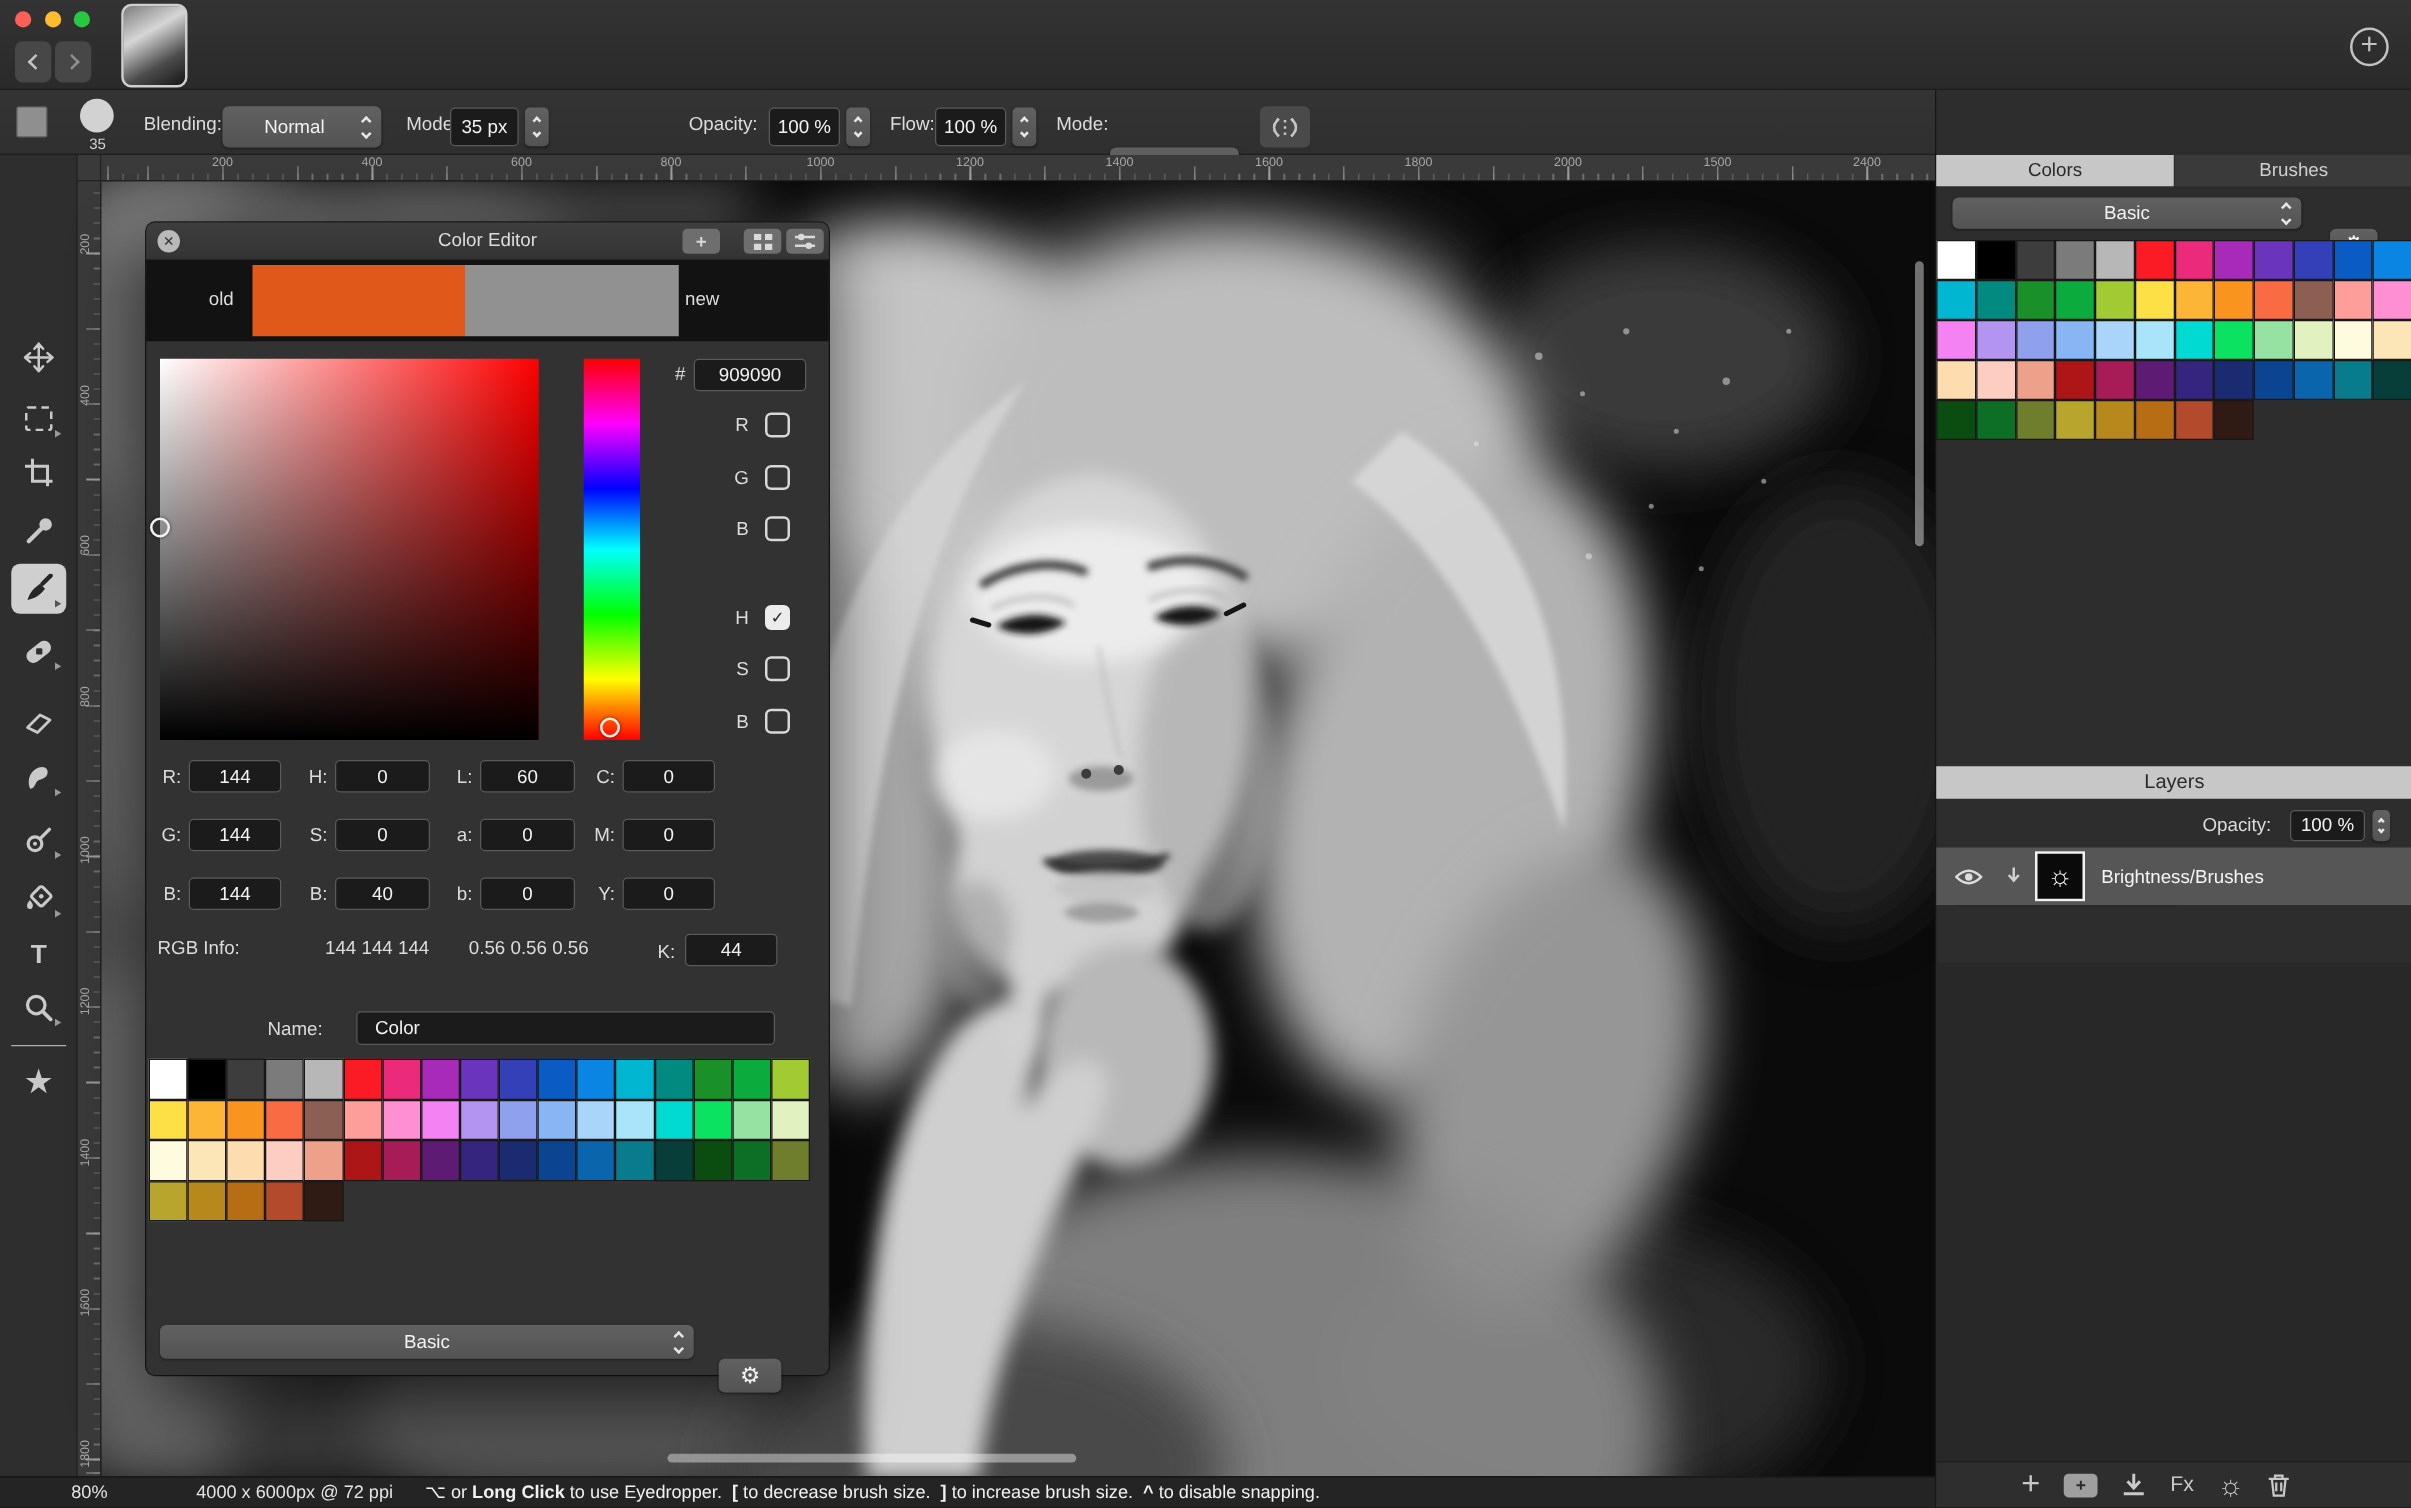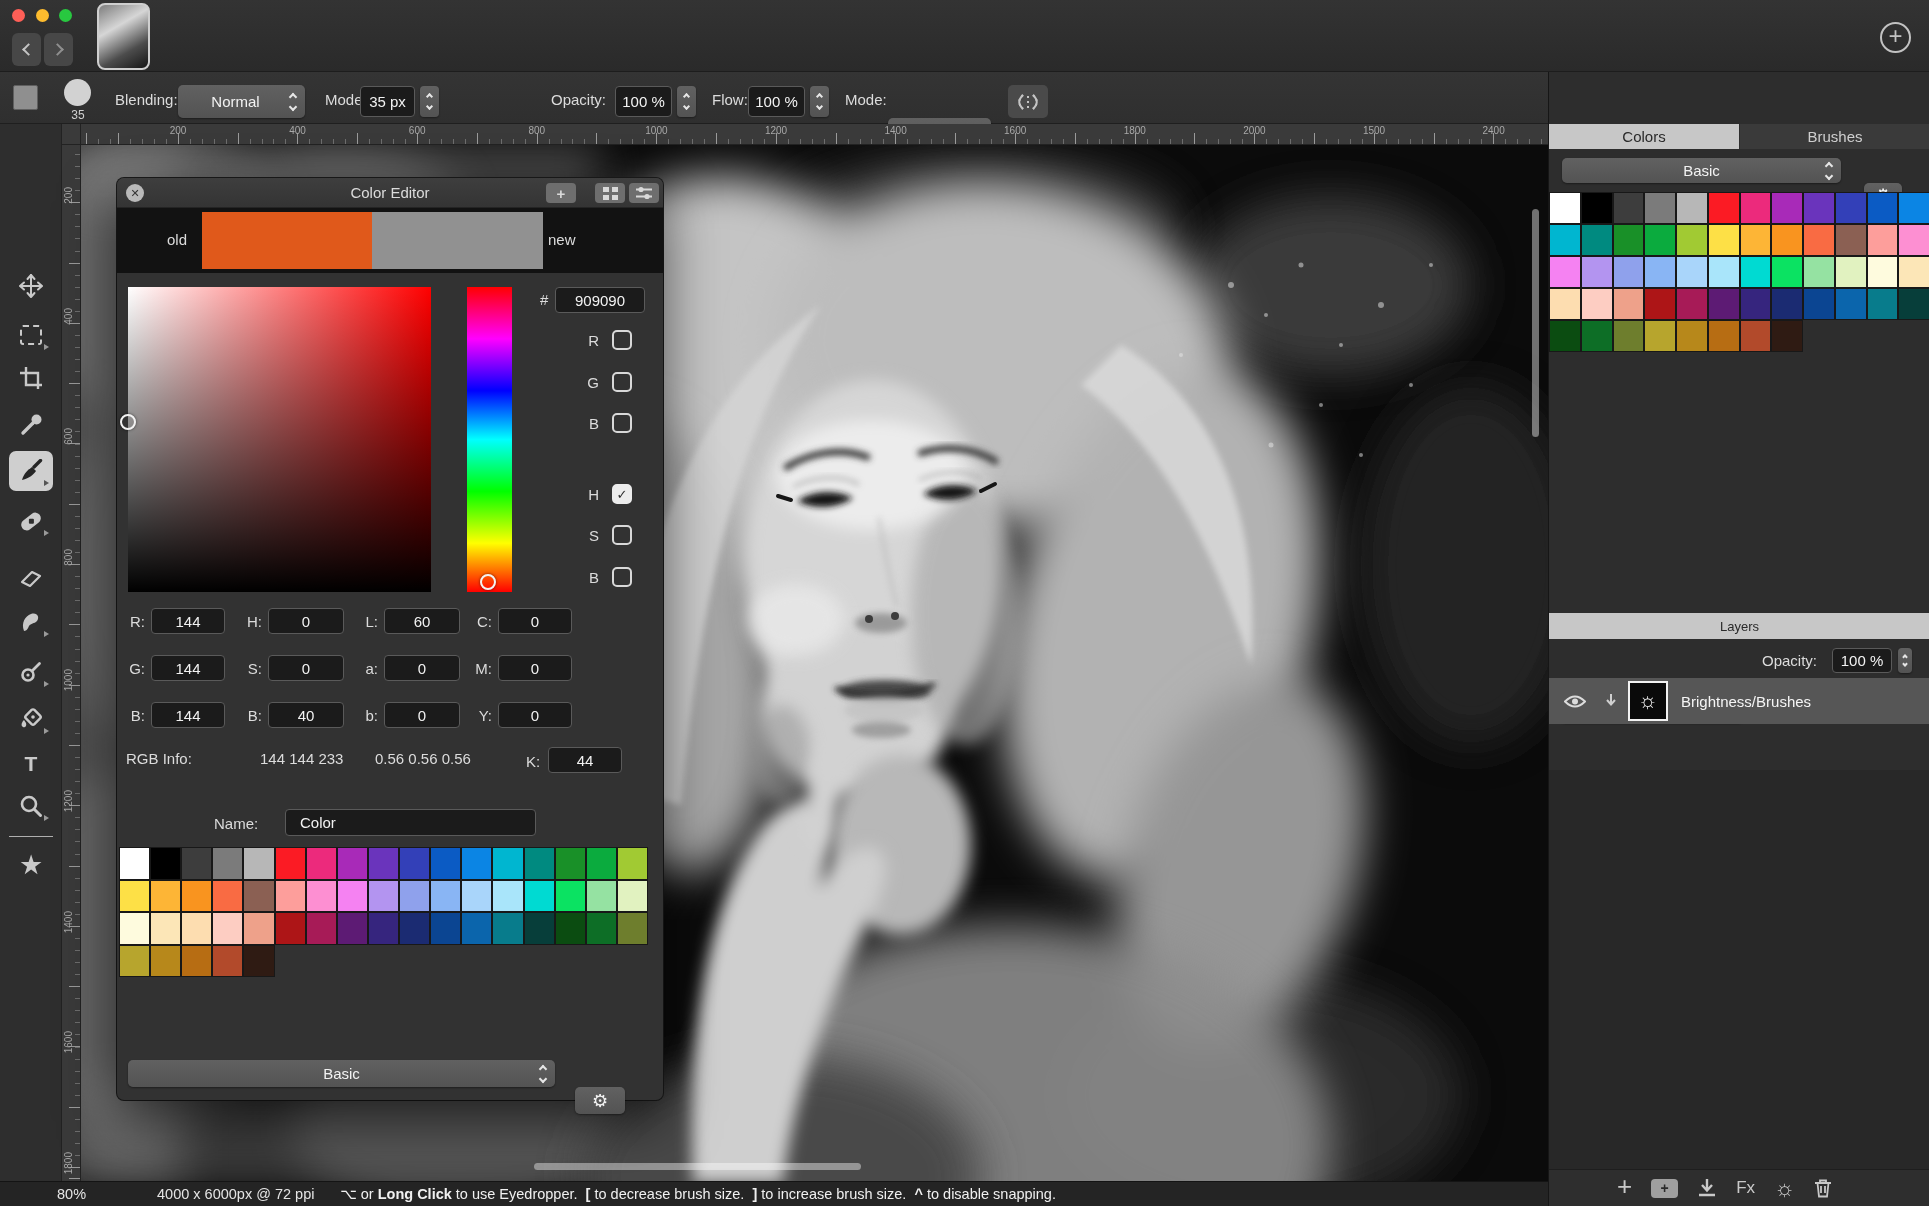--- a/index.html
+++ b/index.html
@@ -479,25 +479,25 @@
 
         <div style="display:contents">
           <span class="vlabel">Y:</span>
           <div class="field vfield">0</div>
         </div>
       </div>
     <span class="abs lbl" style="left:409px;top:575px">K:</span>
     <div class="abs field" style="left:431px;top:569px;width:74px;height:26px">44</div>
 
     <span class="abs lbl" style="left:9px;top:572px">RGB Info:</span>
-    <span class="abs lbl" style="left:143px;top:572px">144 144 233</span>
+    <span class="abs lbl" style="left:143px;top:572px">144 144 144</span>
     <span class="abs lbl" style="left:258px;top:572px">0.56 0.56 0.56</span>
 
     <span class="abs lbl" style="left:97px;top:637px">Name:</span>
-    <div class="abs field" style="left:168px;top:631px;width:251px;height:27px;justify-content:flex-start;padding-left:14px">Color</div>
+    <div class="abs field" style="left:168px;top:631px;width:335px;height:27px;justify-content:flex-start;padding-left:14px">Color</div>
 
     <div class="abs grid17" style="left:2px;top:669px;width:529px">
 
     <div class="sw" style="background: rgb(255, 255, 255);"></div>
         <div class="sw" style="background: rgb(0, 0, 0);"></div>
         <div class="sw" style="background: rgb(61, 61, 61);"></div>
         <div class="sw" style="background: rgb(123, 123, 123);"></div>
         <div class="sw" style="background: rgb(183, 183, 183);"></div>
         <div class="sw" style="background: rgb(251, 27, 36);"></div>
         <div class="sw" style="background: rgb(236, 42, 124);"></div>
@@ -632,21 +632,21 @@
         <div class="sw" style="background: rgb(11, 76, 17);"></div>
         <div class="sw" style="background: rgb(13, 110, 38);"></div>
         <div class="sw" style="background: rgb(110, 126, 45);"></div>
         <div class="sw" style="background: rgb(183, 165, 45);"></div>
         <div class="sw" style="background: rgb(183, 136, 27);"></div>
         <div class="sw" style="background: rgb(183, 109, 19);"></div>
         <div class="sw" style="background: rgb(178, 74, 43);"></div>
         <div class="sw" style="background: rgb(47, 27, 19);"></div>
       </div>
 
-    <div class="abs lightbar" style="left:0;top:541px;width:381px;height:26px;display:flex;align-items:center;justify-content:center;font-size:13px">Layers</div>
+    <div class="abs lightbar" style="left:0;top:541px;width:381px;height:26px;display:flex;align-items:center;justify-content:center;font-size:16px">Layers</div>
 
     <div class="abs dd" style="left:12px;top:576px;width:182px;height:25px">
       <span>Normal</span>
       <span class="chevs">
           <span class="cu"></span>
           <span class="cd"></span>
         </span>
     </div>
     <span class="abs lbl" style="left:213px;top:580px">Opacity:</span>
     <div class="abs field" style="left:283px;top:576px;width:60px;height:25px">100 %</div>

